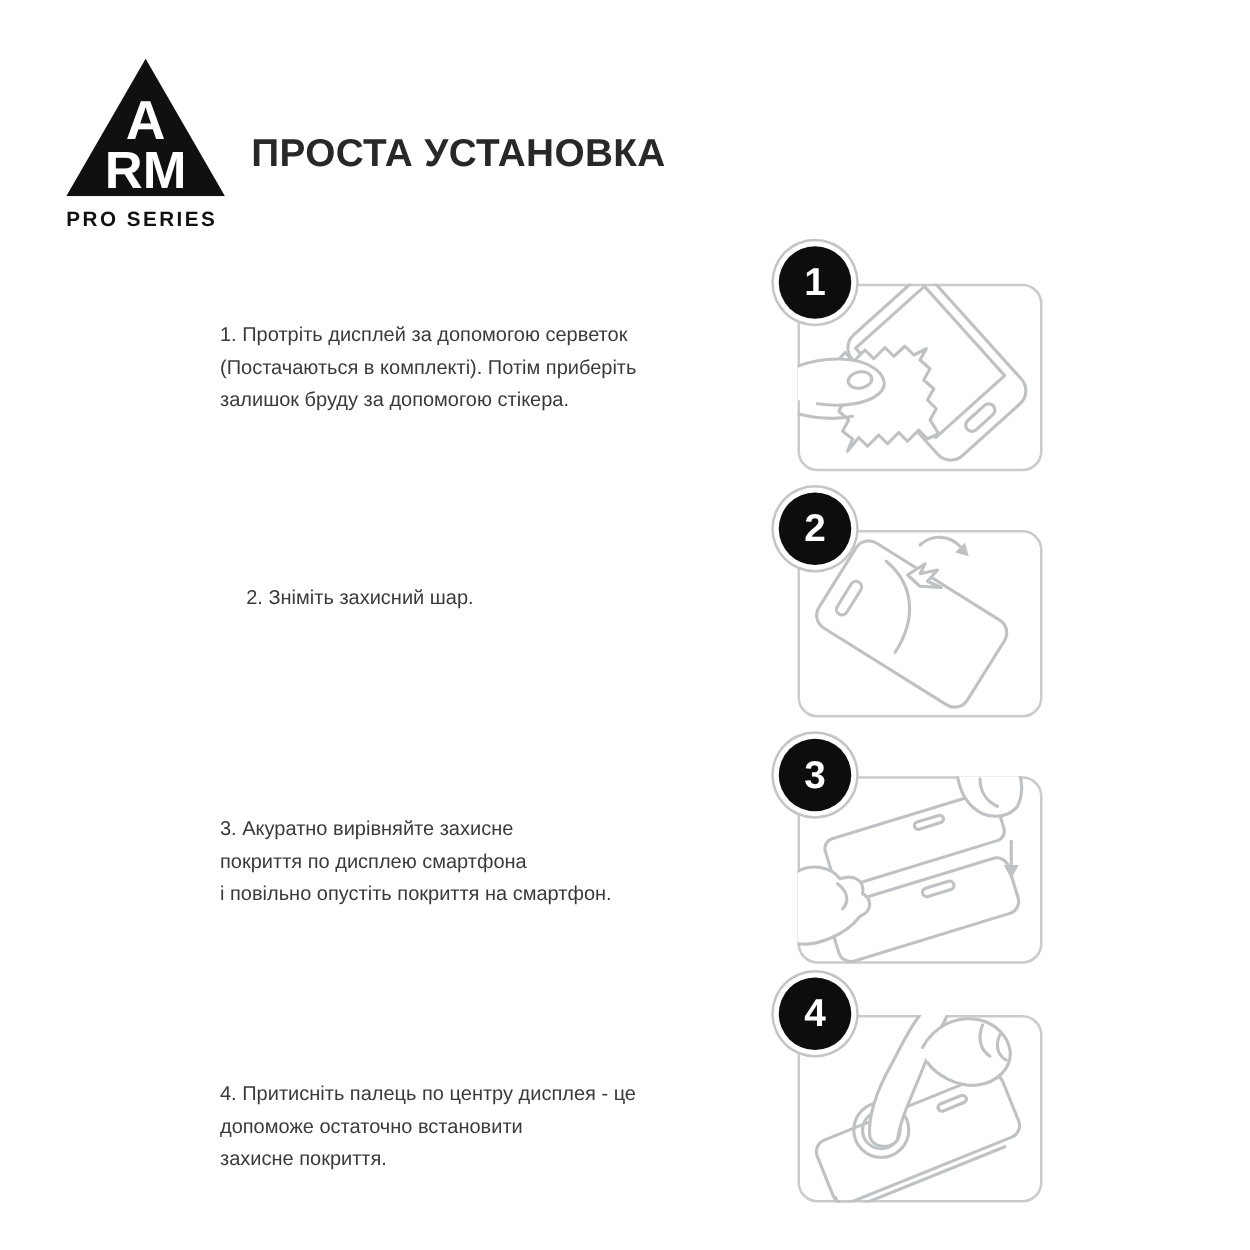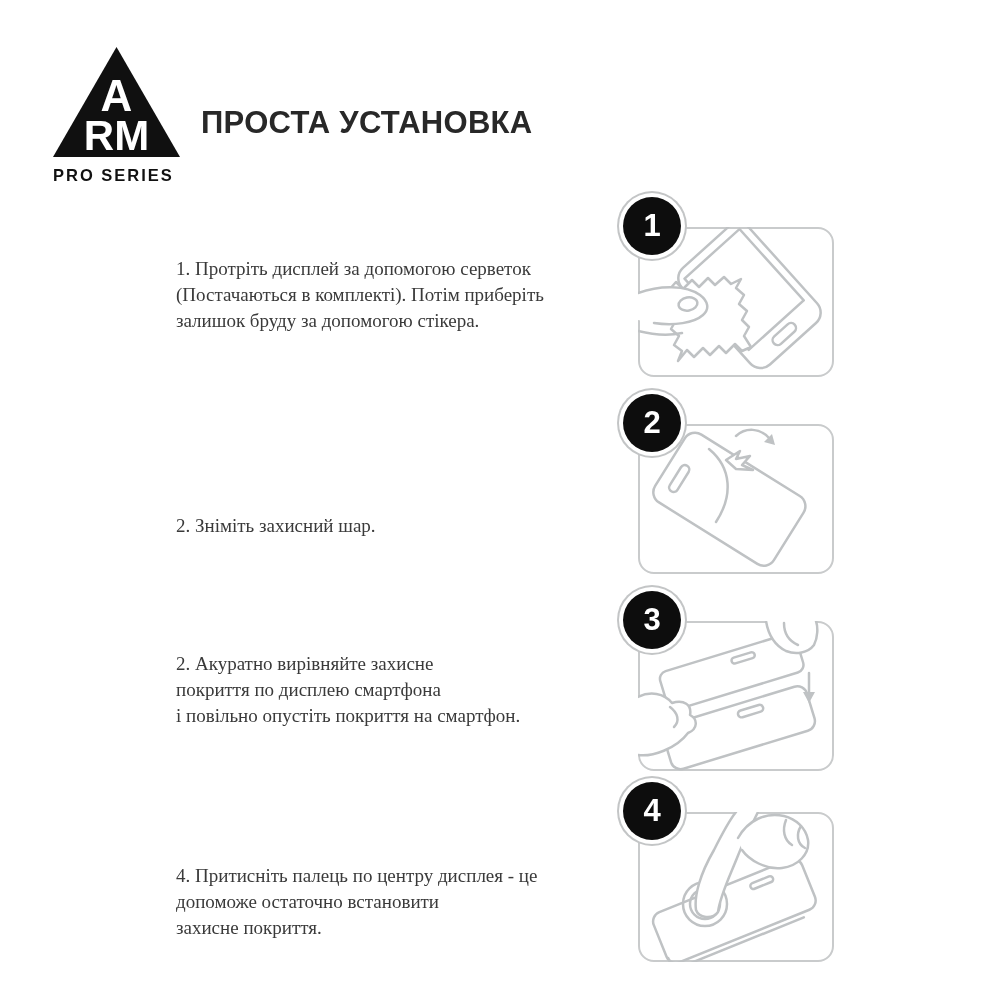--- a/index.html
+++ b/index.html
@@ -17,26 +17,25 @@
   
   .title{
     position:absolute;left:201px;top:105px;
     font-size:31px;font-weight:bold;color:#282828;letter-spacing:.3px;
     white-space:nowrap;
     text-align:right;
   }
   
   .step-text{
     position:absolute;left:176px;width:450px;
-    font-size:19px;line-height:26px;color:#3a3a3a;
+    font-size:16px;line-height:26px;color:#3a3a3a;
     white-space:pre-line;
-    font-family:Liberation Serif, serif;
   }
   #step-text-1{top:256px;}
-  #step-text-2{top:513px;}
+  #step-text-2{top:466px;margin-left:21px;}
   #step-text-3{top:651px;}
   #step-text-4{top:851px;margin-top:12px;}
   
   .illus-box{
     position:absolute;left:638px;box-sizing:border-box;
     width:196px;height:150px;border:2px solid #c9cbcc;border-radius:16px;
     background:#fff;
   }
   #box-1{top:227px;}
   #box-2{top:424px;}
@@ -67,21 +66,21 @@
     </svg>
     <div class="logo-sub">PRO SERIES</div>
   </div>
 
   <div class="title">ПРОСТА УСТАНОВКА</div>
 
   <div class="step-text" id="step-text-1">1. Протріть дисплей за допомогою серветок
 (Постачаються в комплекті). Потім приберіть
 залишок бруду за допомогою стікера.</div>
   <div class="step-text" id="step-text-2">2. Зніміть захисний шар.</div>
-  <div class="step-text" id="step-text-3">2. Акуратно вирівняйте захисне
+  <div class="step-text" id="step-text-3">3. Акуратно вирівняйте захисне
 покриття по дисплею смартфона
 і повільно опустіть покриття на смартфон.</div>
   <div class="step-text" id="step-text-4">4. Притисніть палець по центру дисплея - це
 допоможе остаточно встановити
 захисне покриття.</div>
 
   <div class="illus-box" id="box-1">
     <div class="badge">
       <span>1</span>
     </div>

